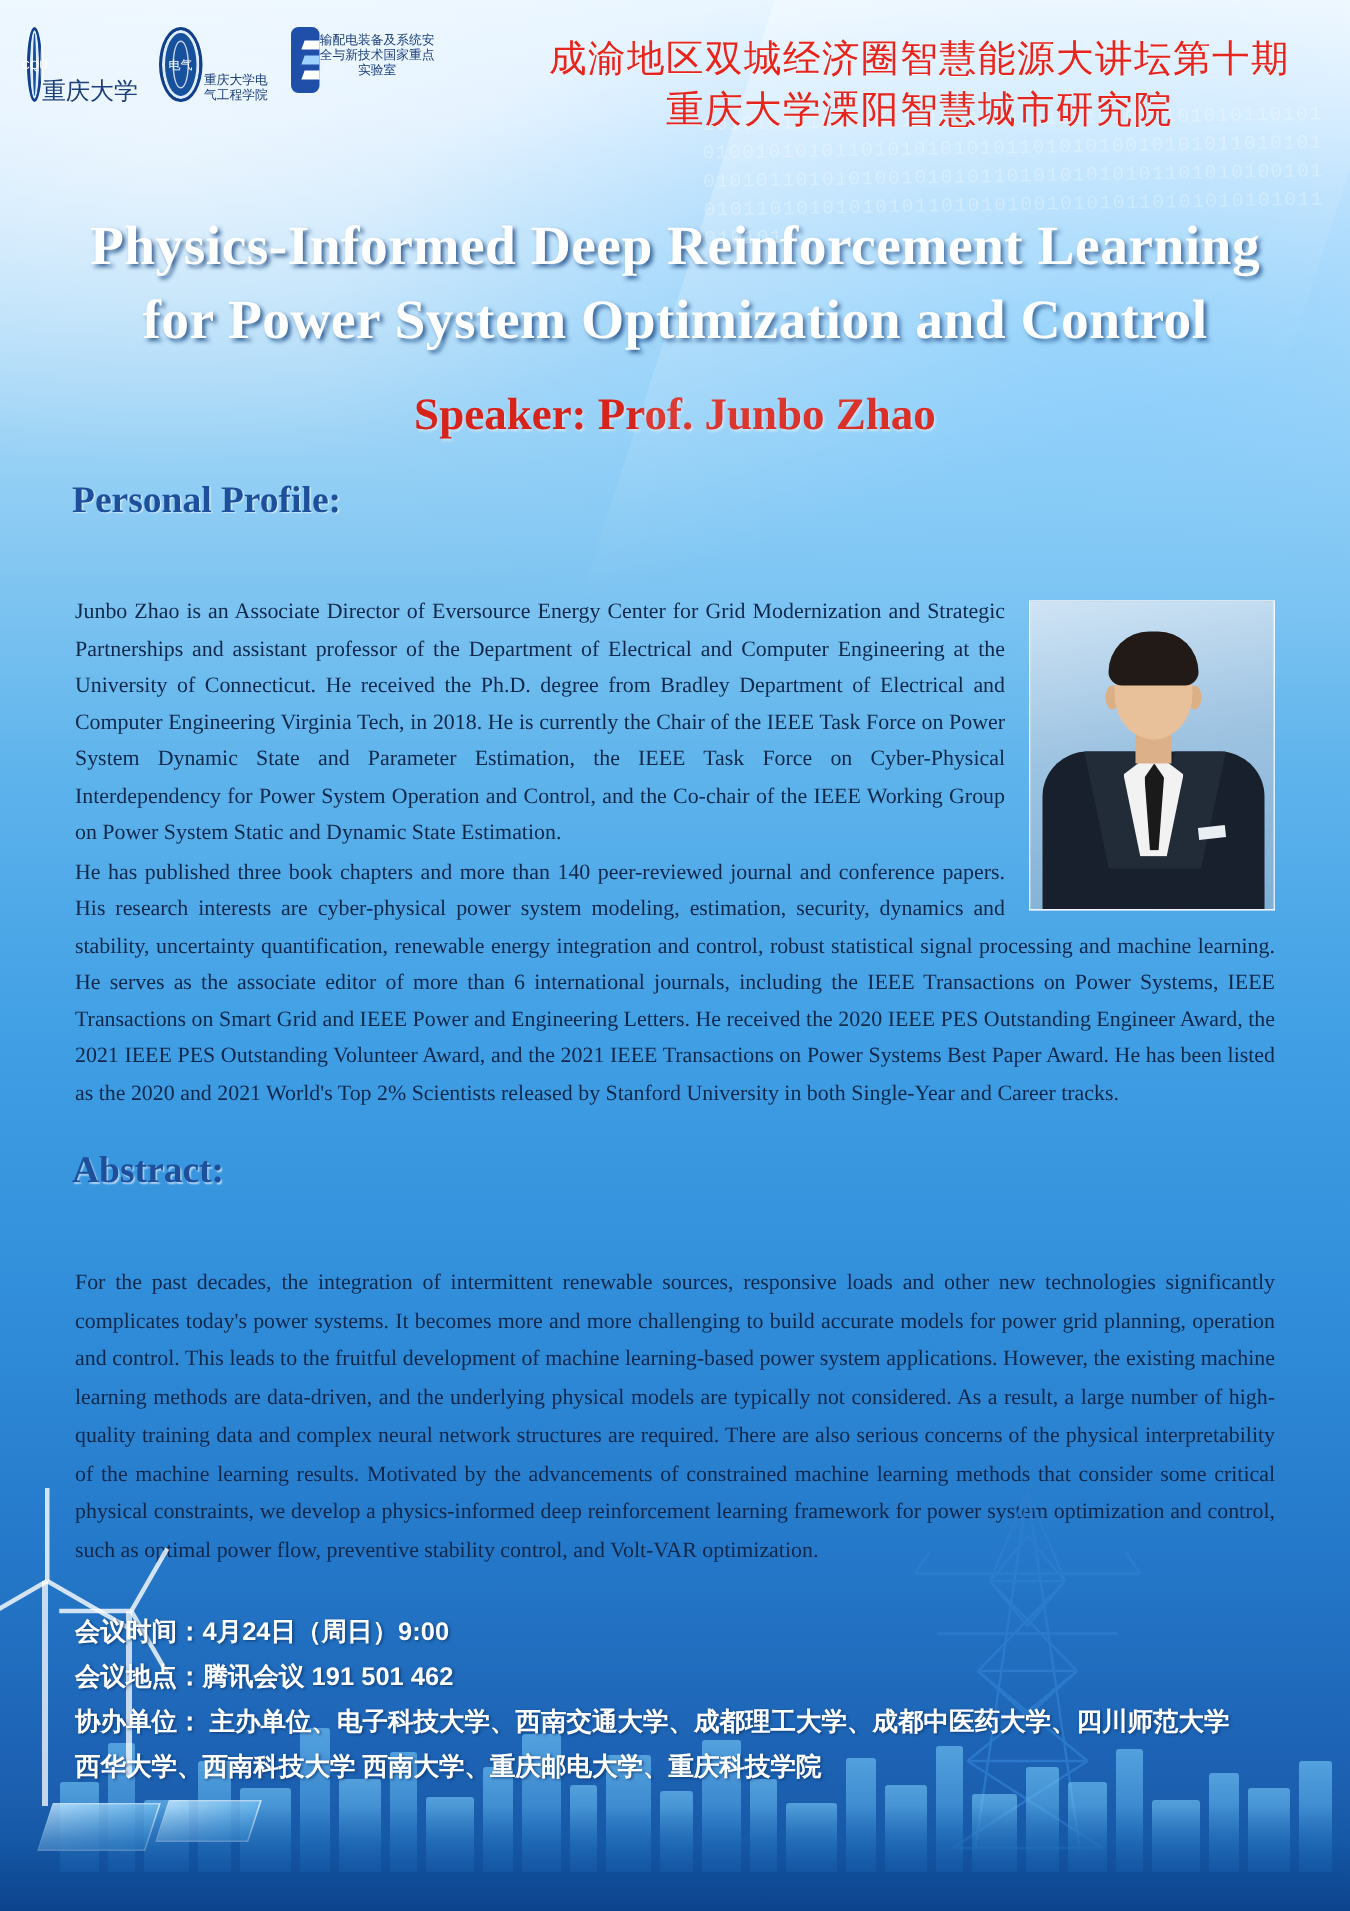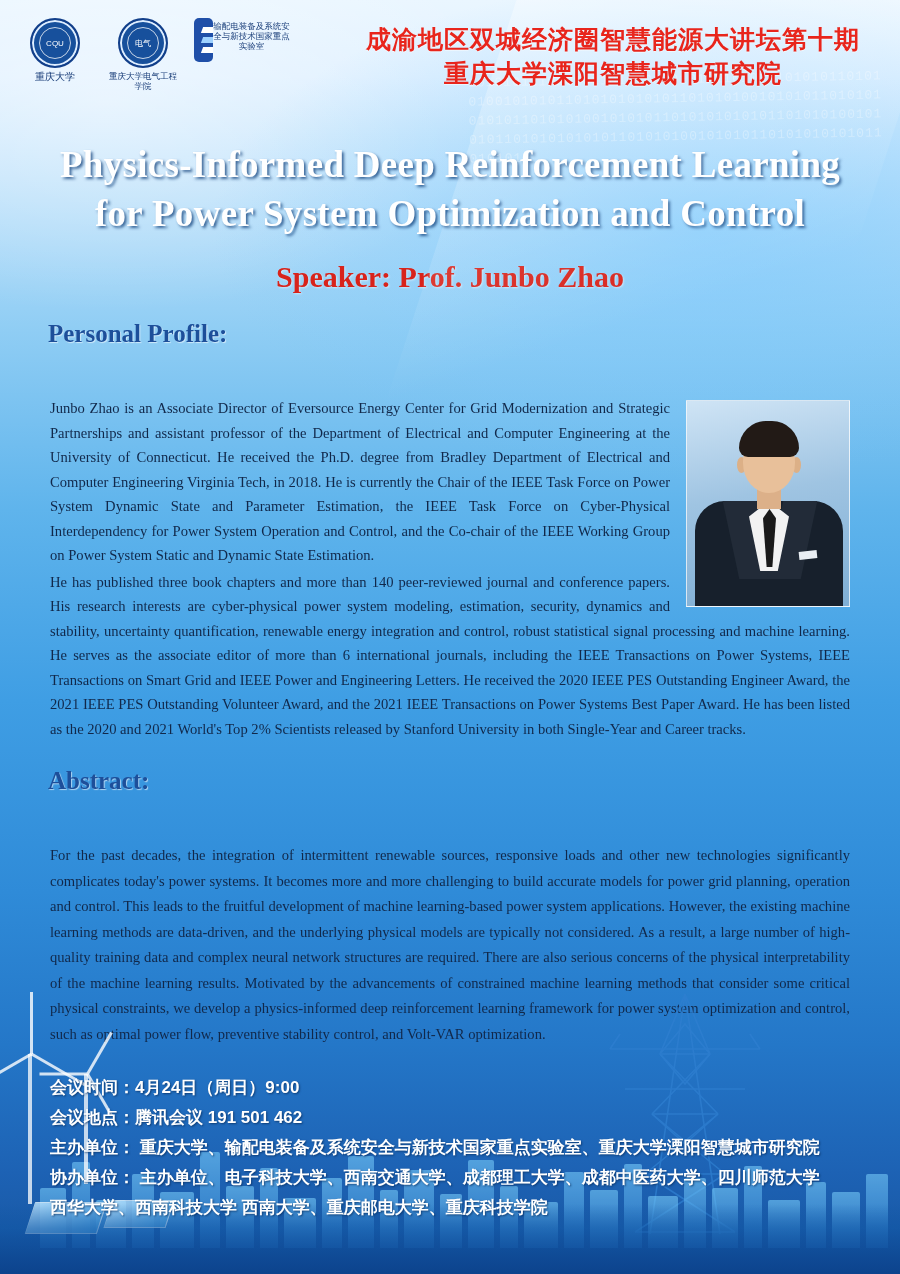--- a/index.html
+++ b/index.html
@@ -28,50 +28,50 @@
   }
   
   .ray{
     position:absolute;top:0;left:48%;width:420px;height:520px;
     background:linear-gradient(160deg, rgba(255,255,255,0.35), rgba(255,255,255,0) 60%);
     transform:skewX(-18deg);pointer-events:none;
   }
   
   .header{position:relative;height:104px;}
   .logos{position:absolute;left:18px;top:18px;display:flex;align-items:flex-start;gap:14px;}
-  .logo-cqu{display:flex;flex-direction:column;align-items:center;width:74px;}
+  .logo-cqu{display:flex;flex-direction:row;align-items:flex-end;width:74px;}
   .seal{
     width:46px;height:46px;border-radius:50%;
     border:2px solid #123f8a;background:#17509c;
     position:relative;box-shadow:0 0 0 2px #dfeeff inset;
   }
   .seal:after{
     content:"";position:absolute;inset:7px;border-radius:50%;
     border:1px solid rgba(255,255,255,.75);
   }
   .seal-txt{
     position:absolute;inset:0;display:flex;align-items:center;justify-content:center;
     color:#fff;font-size:8px;font-family:"Liberation Sans",sans-serif;
   }
   .logo-cap{
-    font-size:10px;color:#1b3f7a;font-family:"Liberation Sans",sans-serif;
+    font-size:16px;color:#1b3f7a;font-family:"Liberation Sans",sans-serif;
     margin-top:3px;text-align:center;line-height:12px;white-space:nowrap;
   }
   .logo-cap.small{font-size:8.5px;line-height:10px;white-space:normal;}
   .logo-block{display:flex;flex-direction:row;align-items:flex-start;width:96px;}
   .logo-sq{
     width:44px;height:44px;background:#1f4fa8;border-radius:5px;position:relative;overflow:hidden;
   }
   .logo-sq i{position:absolute;background:#fff;display:block;}
   .logo-sq i.a{left:8px;top:9px;width:28px;height:6px;transform:skewX(-20deg);}
   .logo-sq i.b{left:8px;top:19px;width:28px;height:6px;transform:skewX(-20deg);background:#9fd2ff;}
   .logo-sq i.c{left:8px;top:29px;width:28px;height:6px;transform:skewX(-20deg);}
   .title-cn{
     position:absolute;left:348px;top:22px;width:530px;text-align:center;
-    color:#e8251c;font-family:"Liberation Sans",sans-serif;font-weight:bold;
+    color:#e8251c;font-family:"Liberation Sans",sans-serif;font-weight:normal;
     font-size:25px;line-height:34px;letter-spacing:1px;
     text-shadow:0 1px 0 rgba(255,255,255,.55);
   }
   
   .main-title{
     margin-top:36px;text-align:center;
     color:#fff;font-weight:bold;font-size:37px;line-height:49px;
     letter-spacing:.3px;
     text-shadow:2px 2px 3px rgba(12,60,120,.75);
     padding:0 40px;
@@ -201,21 +201,20 @@
   </div>
 
   <div class="section-h">Abstract:</div>
   <div class="body-wrap abstract">
     <p class="txt">For the past decades, the integration of intermittent renewable sources, responsive loads and other new technologies significantly complicates today's power systems. It becomes more and more challenging to build accurate models for power grid planning, operation and control. This leads to the fruitful development of machine learning-based power system applications. However, the existing machine learning methods are data-driven, and the underlying physical models are typically not considered. As a result, a large number of high-quality training data and complex neural network structures are required. There are also serious concerns of the physical interpretability of the machine learning results. Motivated by the advancements of constrained machine learning methods that consider some critical physical constraints, we develop a physics-informed deep reinforcement learning framework for power system optimization and control, such as optimal power flow, preventive stability control, and Volt-VAR optimization.</p>
   </div>
 
   <div class="info">
     <div>会议时间：4月24日（周日）9:00</div>
     <div>会议地点：腾讯会议  191  501  462</div>
-    <div>主办单位： 重庆大学、输配电装备及系统安全与新技术国家重点实验室、重庆大学溧阳智慧城市研究院</div>
     <div>协办单位： 主办单位、电子科技大学、西南交通大学、成都理工大学、成都中医药大学、四川师范大学</div>
     <div class="ind">西华大学、西南科技大学</div>
     <div class="ind">西南大学、重庆邮电大学、重庆科技学院</div>
   </div>
 
   <div class="footer-deco">
     <svg class="tower" viewBox="0 0 190 240">
       <g stroke="#2f7fd0" stroke-width="1.6" fill="none" opacity="0.9">
         <path d="M95 0 L60 240 M95 0 L130 240 M70 60 L120 60 M62 120 L128 120 M55 180 L135 180 M45 238 L145 238"></path>
         <path d="M95 0 L70 60 L95 30 L120 60 Z"></path>

